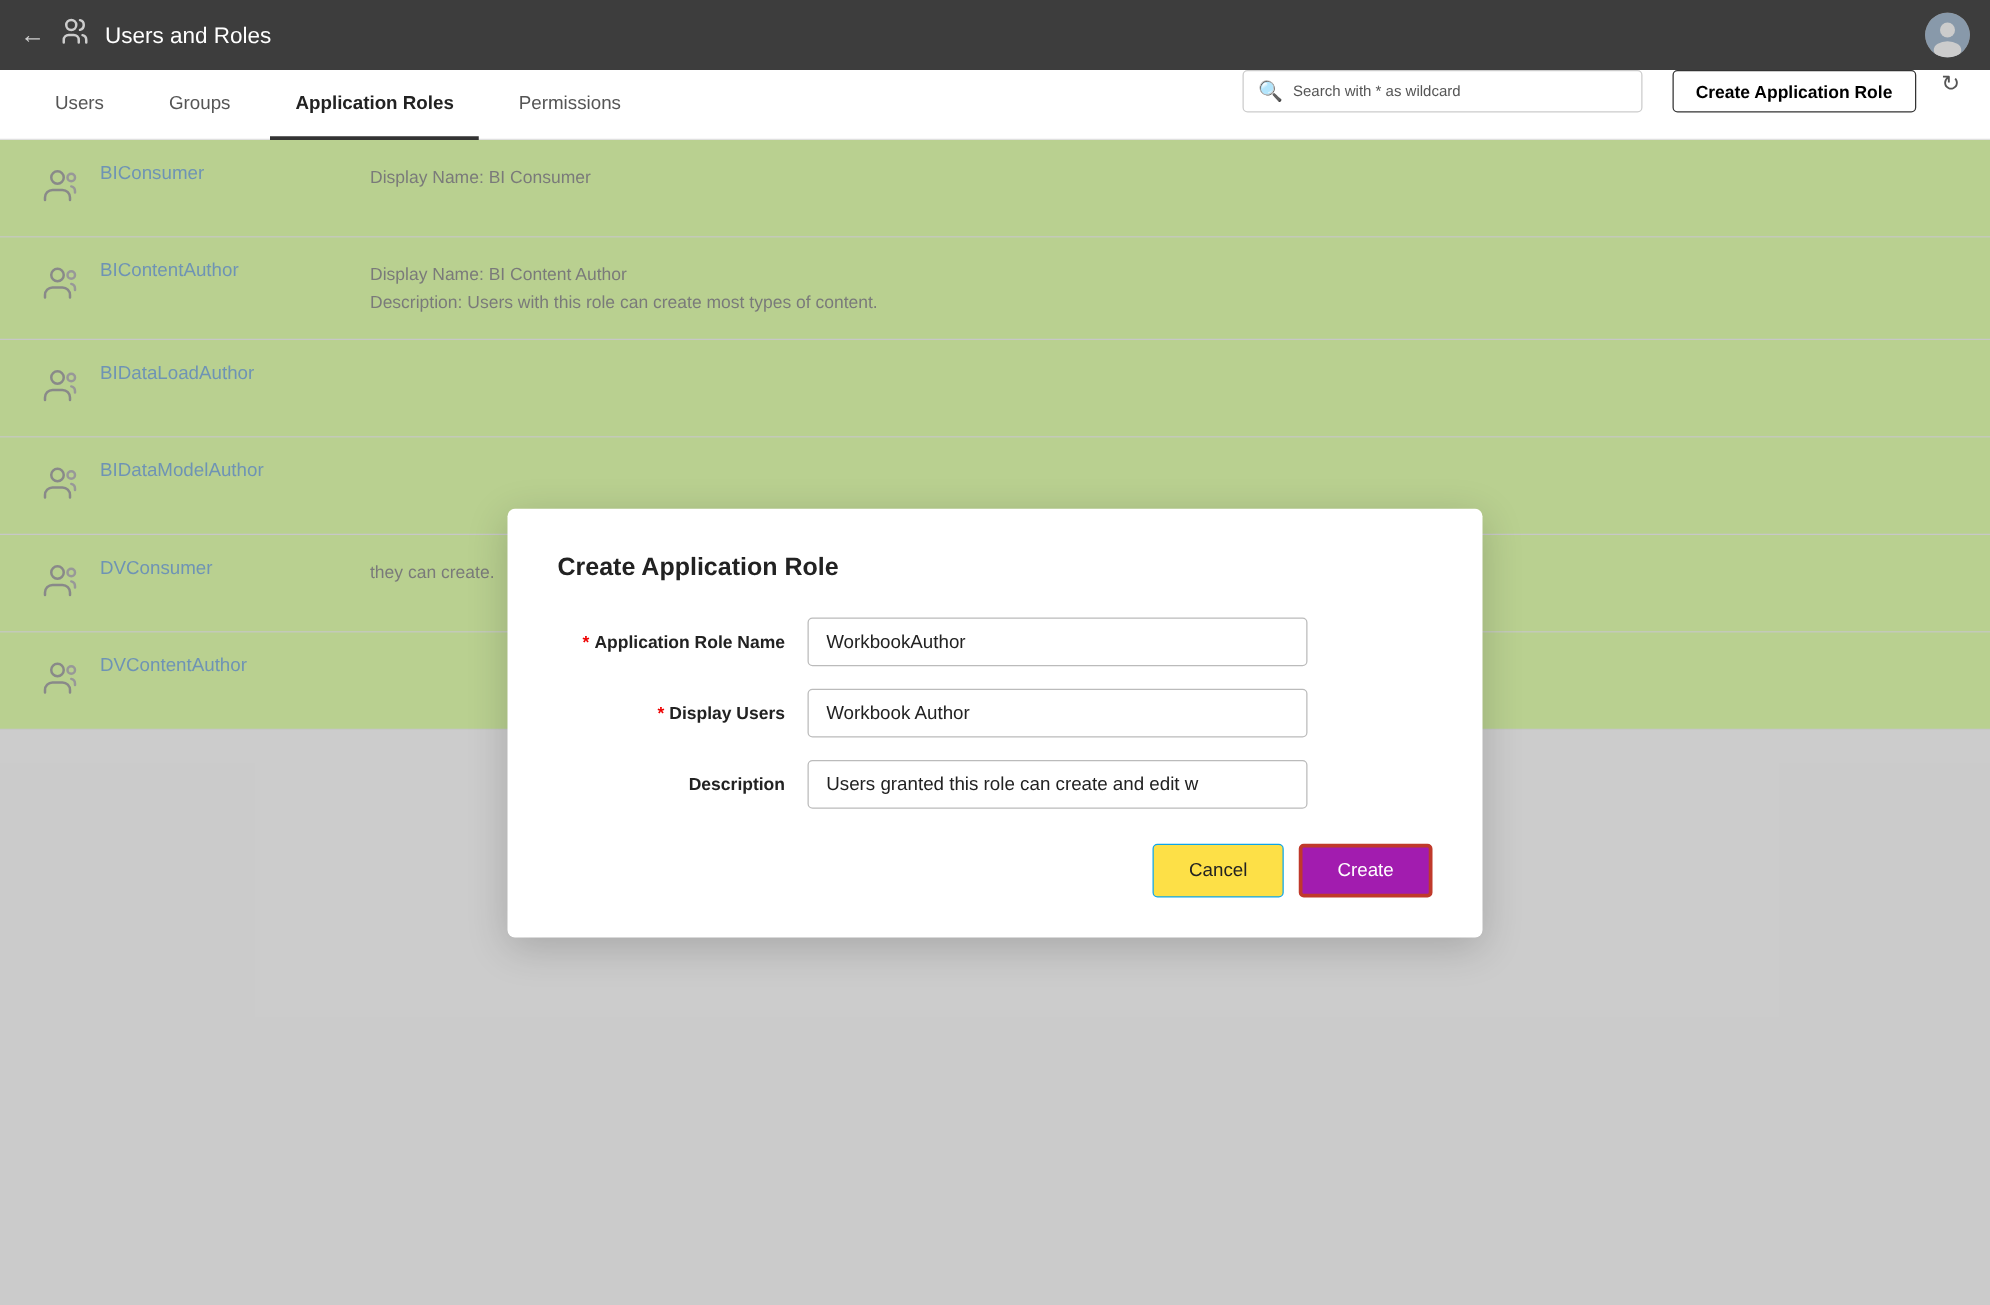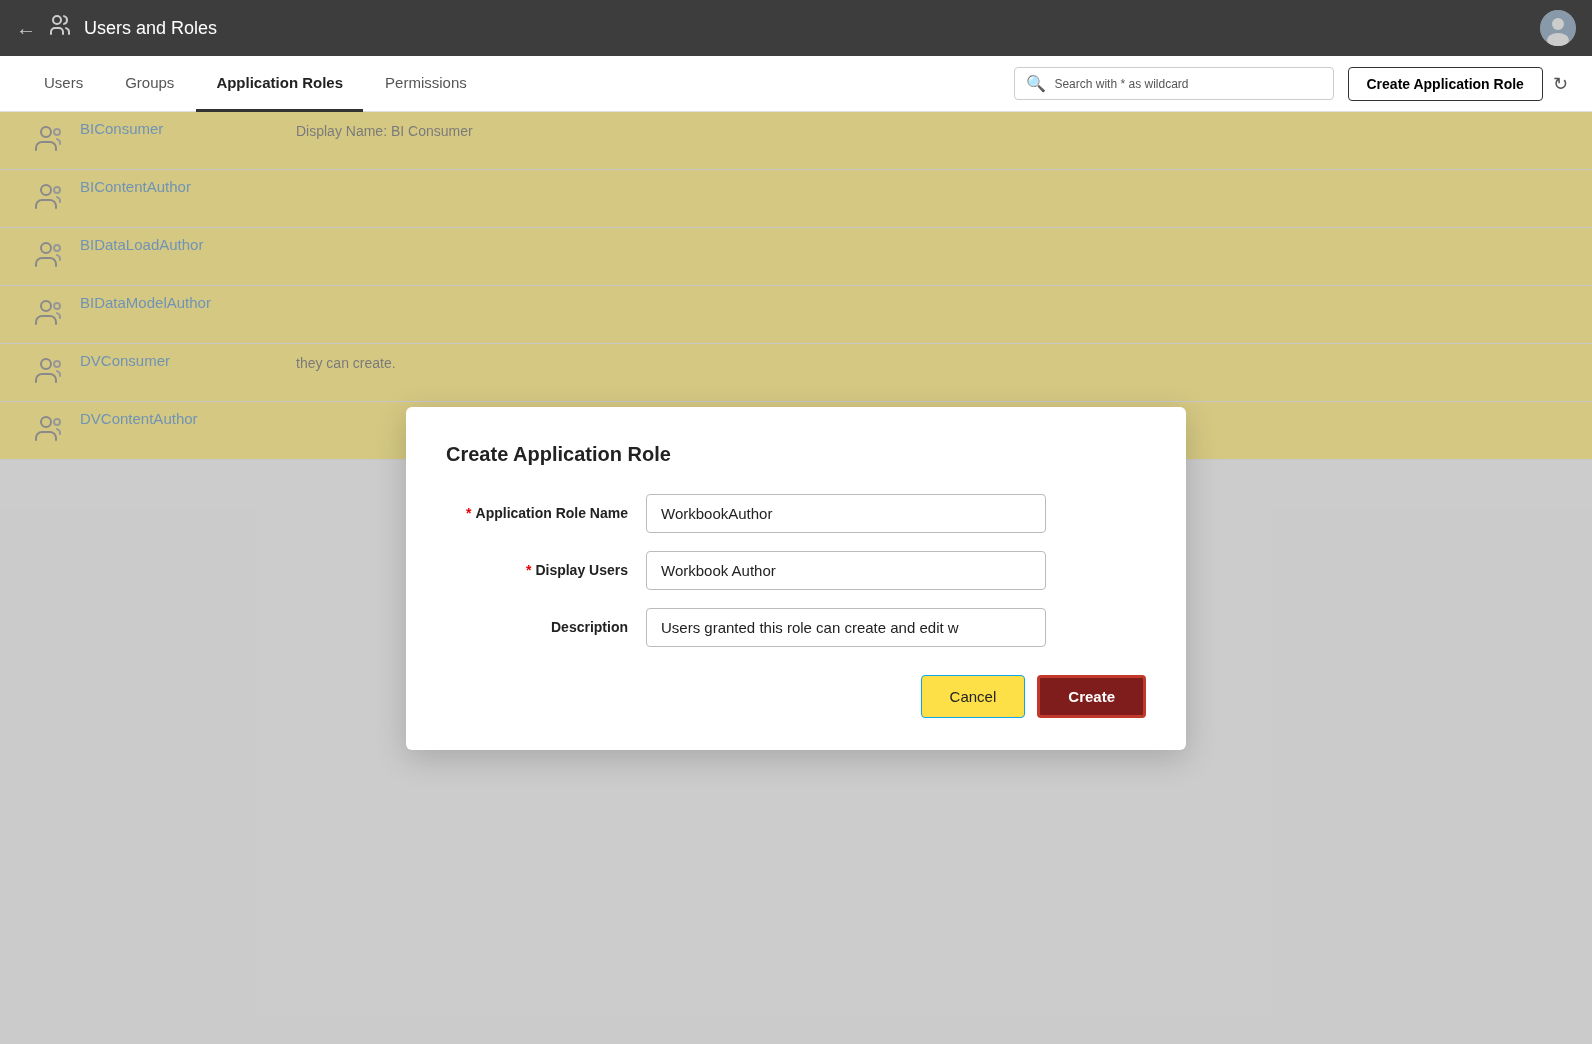--- a/index.html
+++ b/index.html
@@ -44,23 +44,23 @@
       justify-content: center;
       color: #fff;
       font-size: 14px;
     }
 
     
     .navbar {
       background: #fff;
       height: 56px;
       display: flex;
-      align-items: center;
+      align-items: flex-start;
       padding: 0 24px;
-      gap: 2px;
+      gap: 12px;
       border-bottom: 1px solid #e0e0e0;
     }
     .nav-tab {
       padding: 0 20px;
       height: 56px;
       display: flex;
       align-items: center;
       font-size: 15px;
       color: #555;
       cursor: pointer;
@@ -121,23 +121,23 @@
       position: relative;
     }
 
     
     .role-list {
       padding: 0;
     }
     .role-item {
       display: flex;
       align-items: flex-start;
-      padding: 8px 32px;
+      padding: 18px 32px;
       border-bottom: 1px solid #ddd;
-      background: #fde047;
+      background: #bef264;
       gap: 16px;
     }
     .role-icon {
       font-size: 28px;
       color: #555;
       margin-top: 2px;
       flex-shrink: 0;
     }
     .role-name {
       font-size: 15px;
@@ -214,26 +214,26 @@
     .cancel-btn {
       background: #fde047;
       border: 1px solid #0ea5e9;
       border-radius: 4px;
       padding: 10px 28px;
       font-size: 15px;
       cursor: pointer;
       color: #222;
     }
     .create-btn {
-      background: #7f1d1d;
+      background: #a21caf;
       border: 3px solid #c0392b;
       border-radius: 4px;
       padding: 10px 28px;
       font-size: 15px;
-      font-weight: 700;
+      font-weight: 400;
       cursor: pointer;
       color: #fff;
     }
   </style>
 </head>
 <body>
 
 <div class="topbar">
   <button class="topbar-back">
     <span>←</span>
@@ -291,20 +291,24 @@
     <div class="role-item">
       <span class="role-icon">
         <svg width="32" height="32" viewBox="0 0 32 32" fill="none" stroke="#555" stroke-width="2" stroke-linecap="round" stroke-linejoin="round">
           <circle cx="14" cy="10" r="5"></circle>
           <path d="M4 28v-2a6 6 0 0 1 6-6h8a6 6 0 0 1 6 6v2"></path>
           <circle cx="25" cy="10" r="3" stroke="#777"></circle>
           <path d="M28 22v-1a4 4 0 0 0-3-3.87" stroke="#777"></path>
         </svg>
       </span>
       <span class="role-name">BIContentAuthor</span>
+      <div class="role-details">
+        <div>Display Name: <span>BI Content Author</span></div>
+        <div>Description: <span>Users with this role can create most types of content.</span></div>
+      </div>
     </div>
 
     <div class="role-item">
       <span class="role-icon">
         <svg width="32" height="32" viewBox="0 0 32 32" fill="none" stroke="#555" stroke-width="2" stroke-linecap="round" stroke-linejoin="round">
           <circle cx="14" cy="10" r="5"></circle>
           <path d="M4 28v-2a6 6 0 0 1 6-6h8a6 6 0 0 1 6 6v2"></path>
           <circle cx="25" cy="10" r="3" stroke="#777"></circle>
           <path d="M28 22v-1a4 4 0 0 0-3-3.87" stroke="#777"></path>
         </svg>

